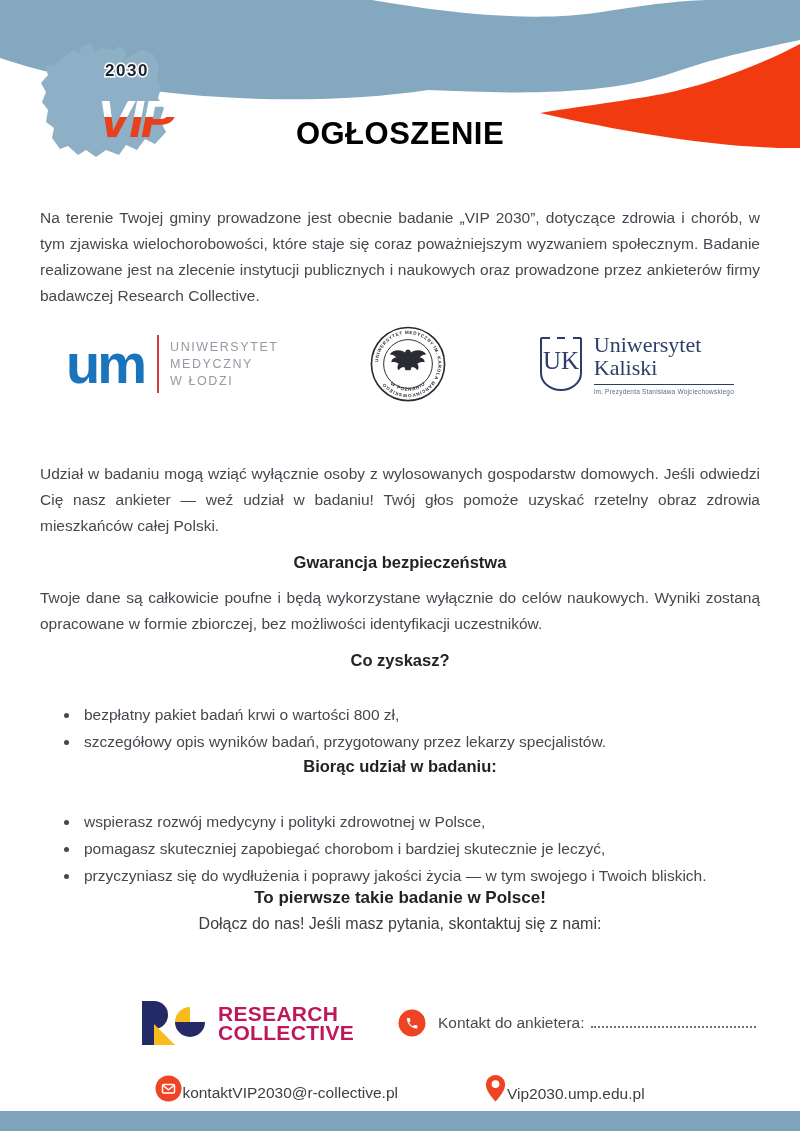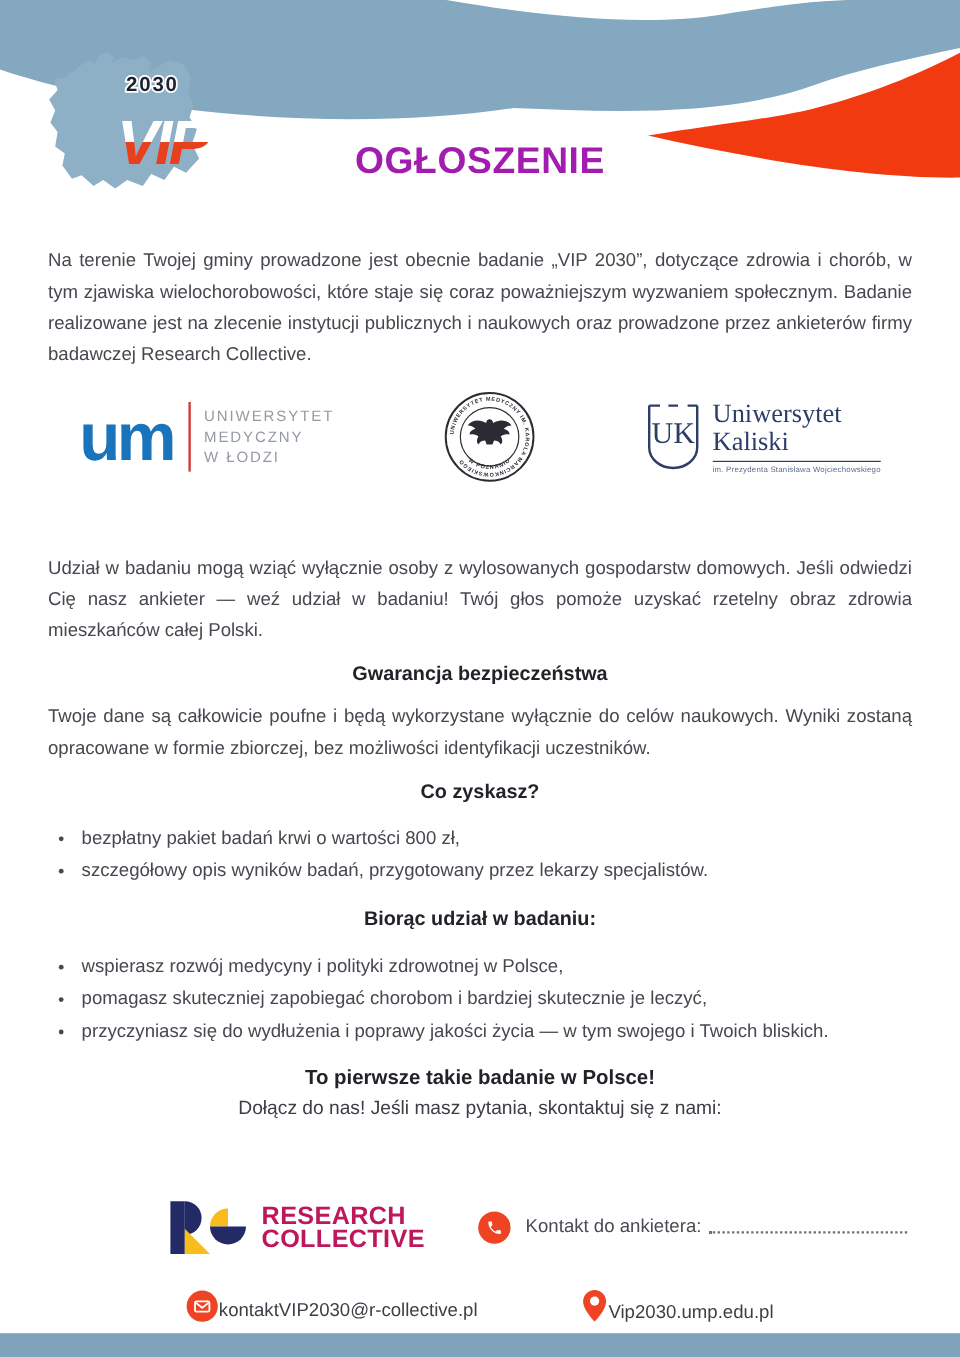--- a/index.html
+++ b/index.html
@@ -1,27 +1,27 @@
 <!DOCTYPE html>
 <html lang="pl"><head>
 <meta charset="utf-8">
 <style>
   html,body{margin:0;padding:0;background:#ffffff;}
   #page{position:relative;width:800px;height:1131px;background:#fff;overflow:hidden;
         font-family:"Liberation Sans",sans-serif;color:#46464e;}
   .abs{position:absolute;}
   .center-h{position:absolute;left:0;right:0;text-align:center;}
-  .title{font-size:31px;font-weight:800;color:#a21caf;letter-spacing:.5px;}
+  .title{font-size:31px;font-weight:800;color:#000000;letter-spacing:.5px;}
   .subtitle{font-size:15.5px;font-weight:700;color:#25252b;}
   .para{position:absolute;left:40px;right:40px;text-align:justify;font-size:15.5px;
         line-height:26px;color:#47474f;}
   .heading{font-size:16.5px;font-weight:700;color:#222228;}
   .heading-lg{font-size:17px;font-weight:700;color:#222228;}
   .sub-line{font-size:16px;color:#3d3d45;}
-  ul.blist{position:absolute;left:46px;right:40px;margin:0;padding-left:18px;
+  ul.blist{position:absolute;left:46px;right:40px;margin:16px;padding-left:18px;
         font-size:15.5px;line-height:27px;color:#47474f;}
   ul.blist li{padding-left:4px;}
   
   .partners{position:absolute;top:316px;left:66px;right:66px;height:96px;
         display:flex;justify-content:space-between;align-items:center;}
   .um{display:flex;align-items:center;}
   .um-mark{font-size:56px;font-weight:800;color:#1a74bb;letter-spacing:-3px;line-height:44px;}
   .um-sep{width:2px;height:58px;background:#d23a3a;margin:0 11px 0 13px;}
   .um-lines div{font-size:12.5px;letter-spacing:1.6px;color:#949aa3;line-height:17px;}
   .uk{display:flex;align-items:center;gap:10px;}

